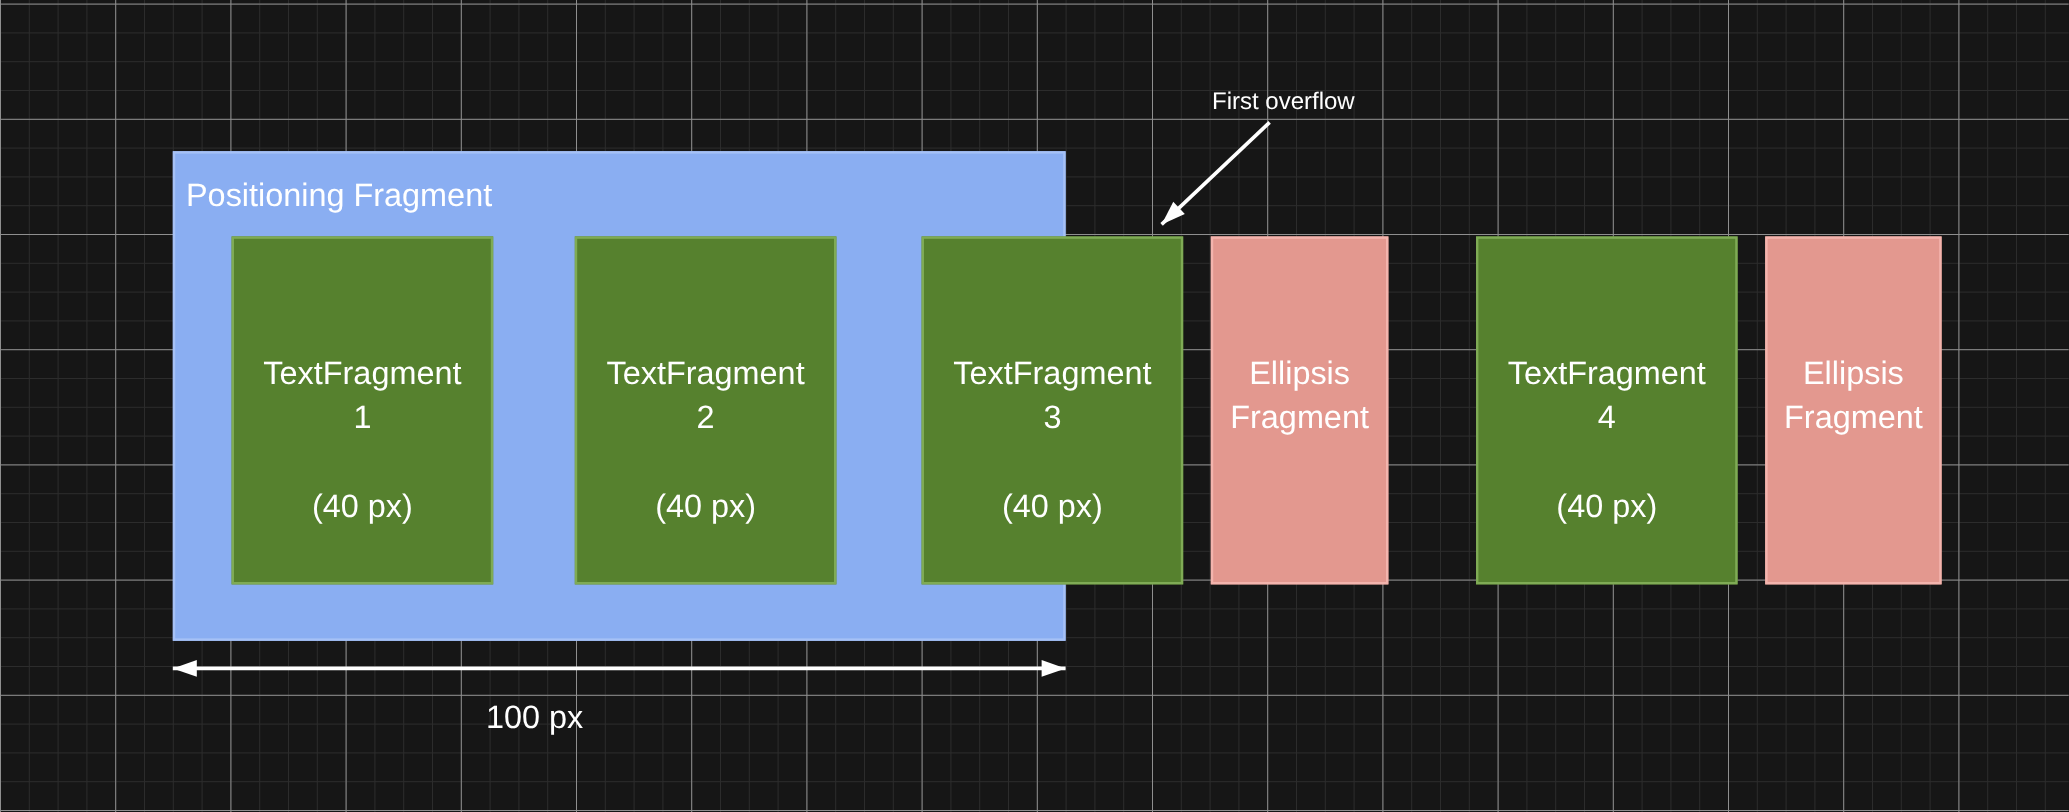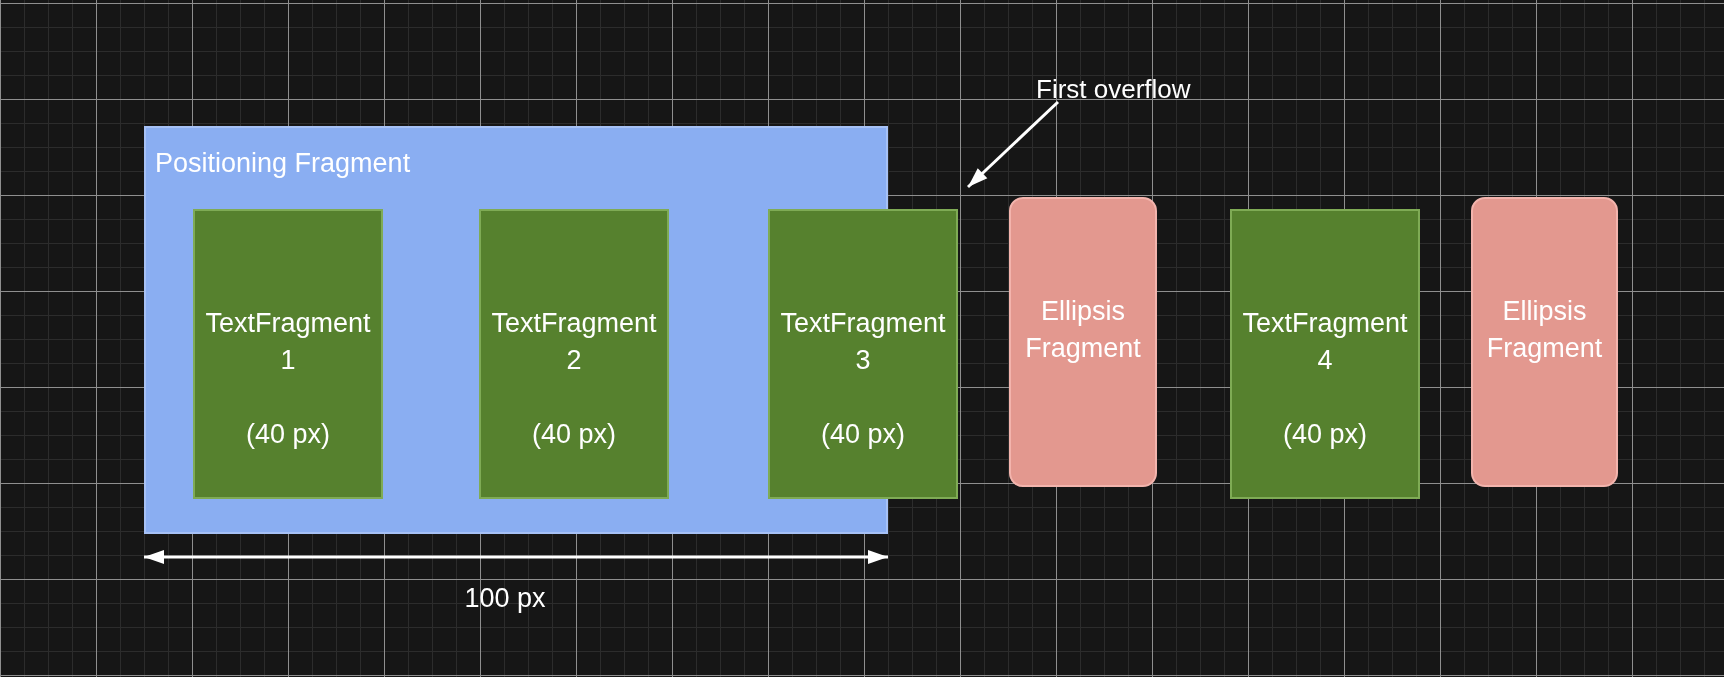--- a/index.html
+++ b/index.html
@@ -19,28 +19,28 @@
   }
   .posbox{
     position:absolute;left:144px;top:126px;width:744px;height:408px;
     box-sizing:border-box;border:2px solid var(--container-border,#a6c1f6);
     background:var(--container-fill,#8aaef2);
   }
   .posbox-label{position:absolute;left:9px;top:20px;font-size:27px;white-space:nowrap;}
   .box{
     position:absolute;top:197px;height:290px;box-sizing:border-box;border:2px solid;
   }
-  .green{width:190px;background:var(--text-fragment-fill,#56812e);border-color:var(--text-fragment-border,#7fab55);margin-top:12px;}
-  .pink{background:var(--ellipsis-fill,#e3988f);border-color:var(--ellipsis-border,#f3b4ad);border-radius:14px;}
+  .green{width:218px;background:var(--text-fragment-fill,#56812e);border-color:var(--text-fragment-border,#7fab55);}
+  .pink{background:var(--ellipsis-fill,#e3988f);border-color:var(--ellipsis-border,#f3b4ad);}
   .g1{left:193px}.g2{left:479px}.g3{left:768px}.g4{left:1230px}
   .p1{left:1009px;width:148px}.p2{left:1471px;width:147px}
   .frag-text{padding-top:94px;text-align:center;font-size:27px;line-height:37px;}
   .spacer{height:37px;}
-  .overflow-label{position:absolute;left:1036px;top:74px;font-size:26px;white-space:nowrap;}
-  .width-label{position:absolute;left:405px;top:583px;width:200px;text-align:center;font-size:27px;}
+  .overflow-label{position:absolute;left:1010px;top:74px;font-size:20px;white-space:nowrap;}
+  .width-label{position:absolute;left:405px;top:583px;width:200px;font-size:27px;}
   .arrows{position:absolute;left:0;top:0;pointer-events:none;}
 </style>
 </head>
 <body>
 
 <div class="stage">
 
   <div class="posbox">
     <div class="posbox-label">Positioning Fragment</div>
   </div>

